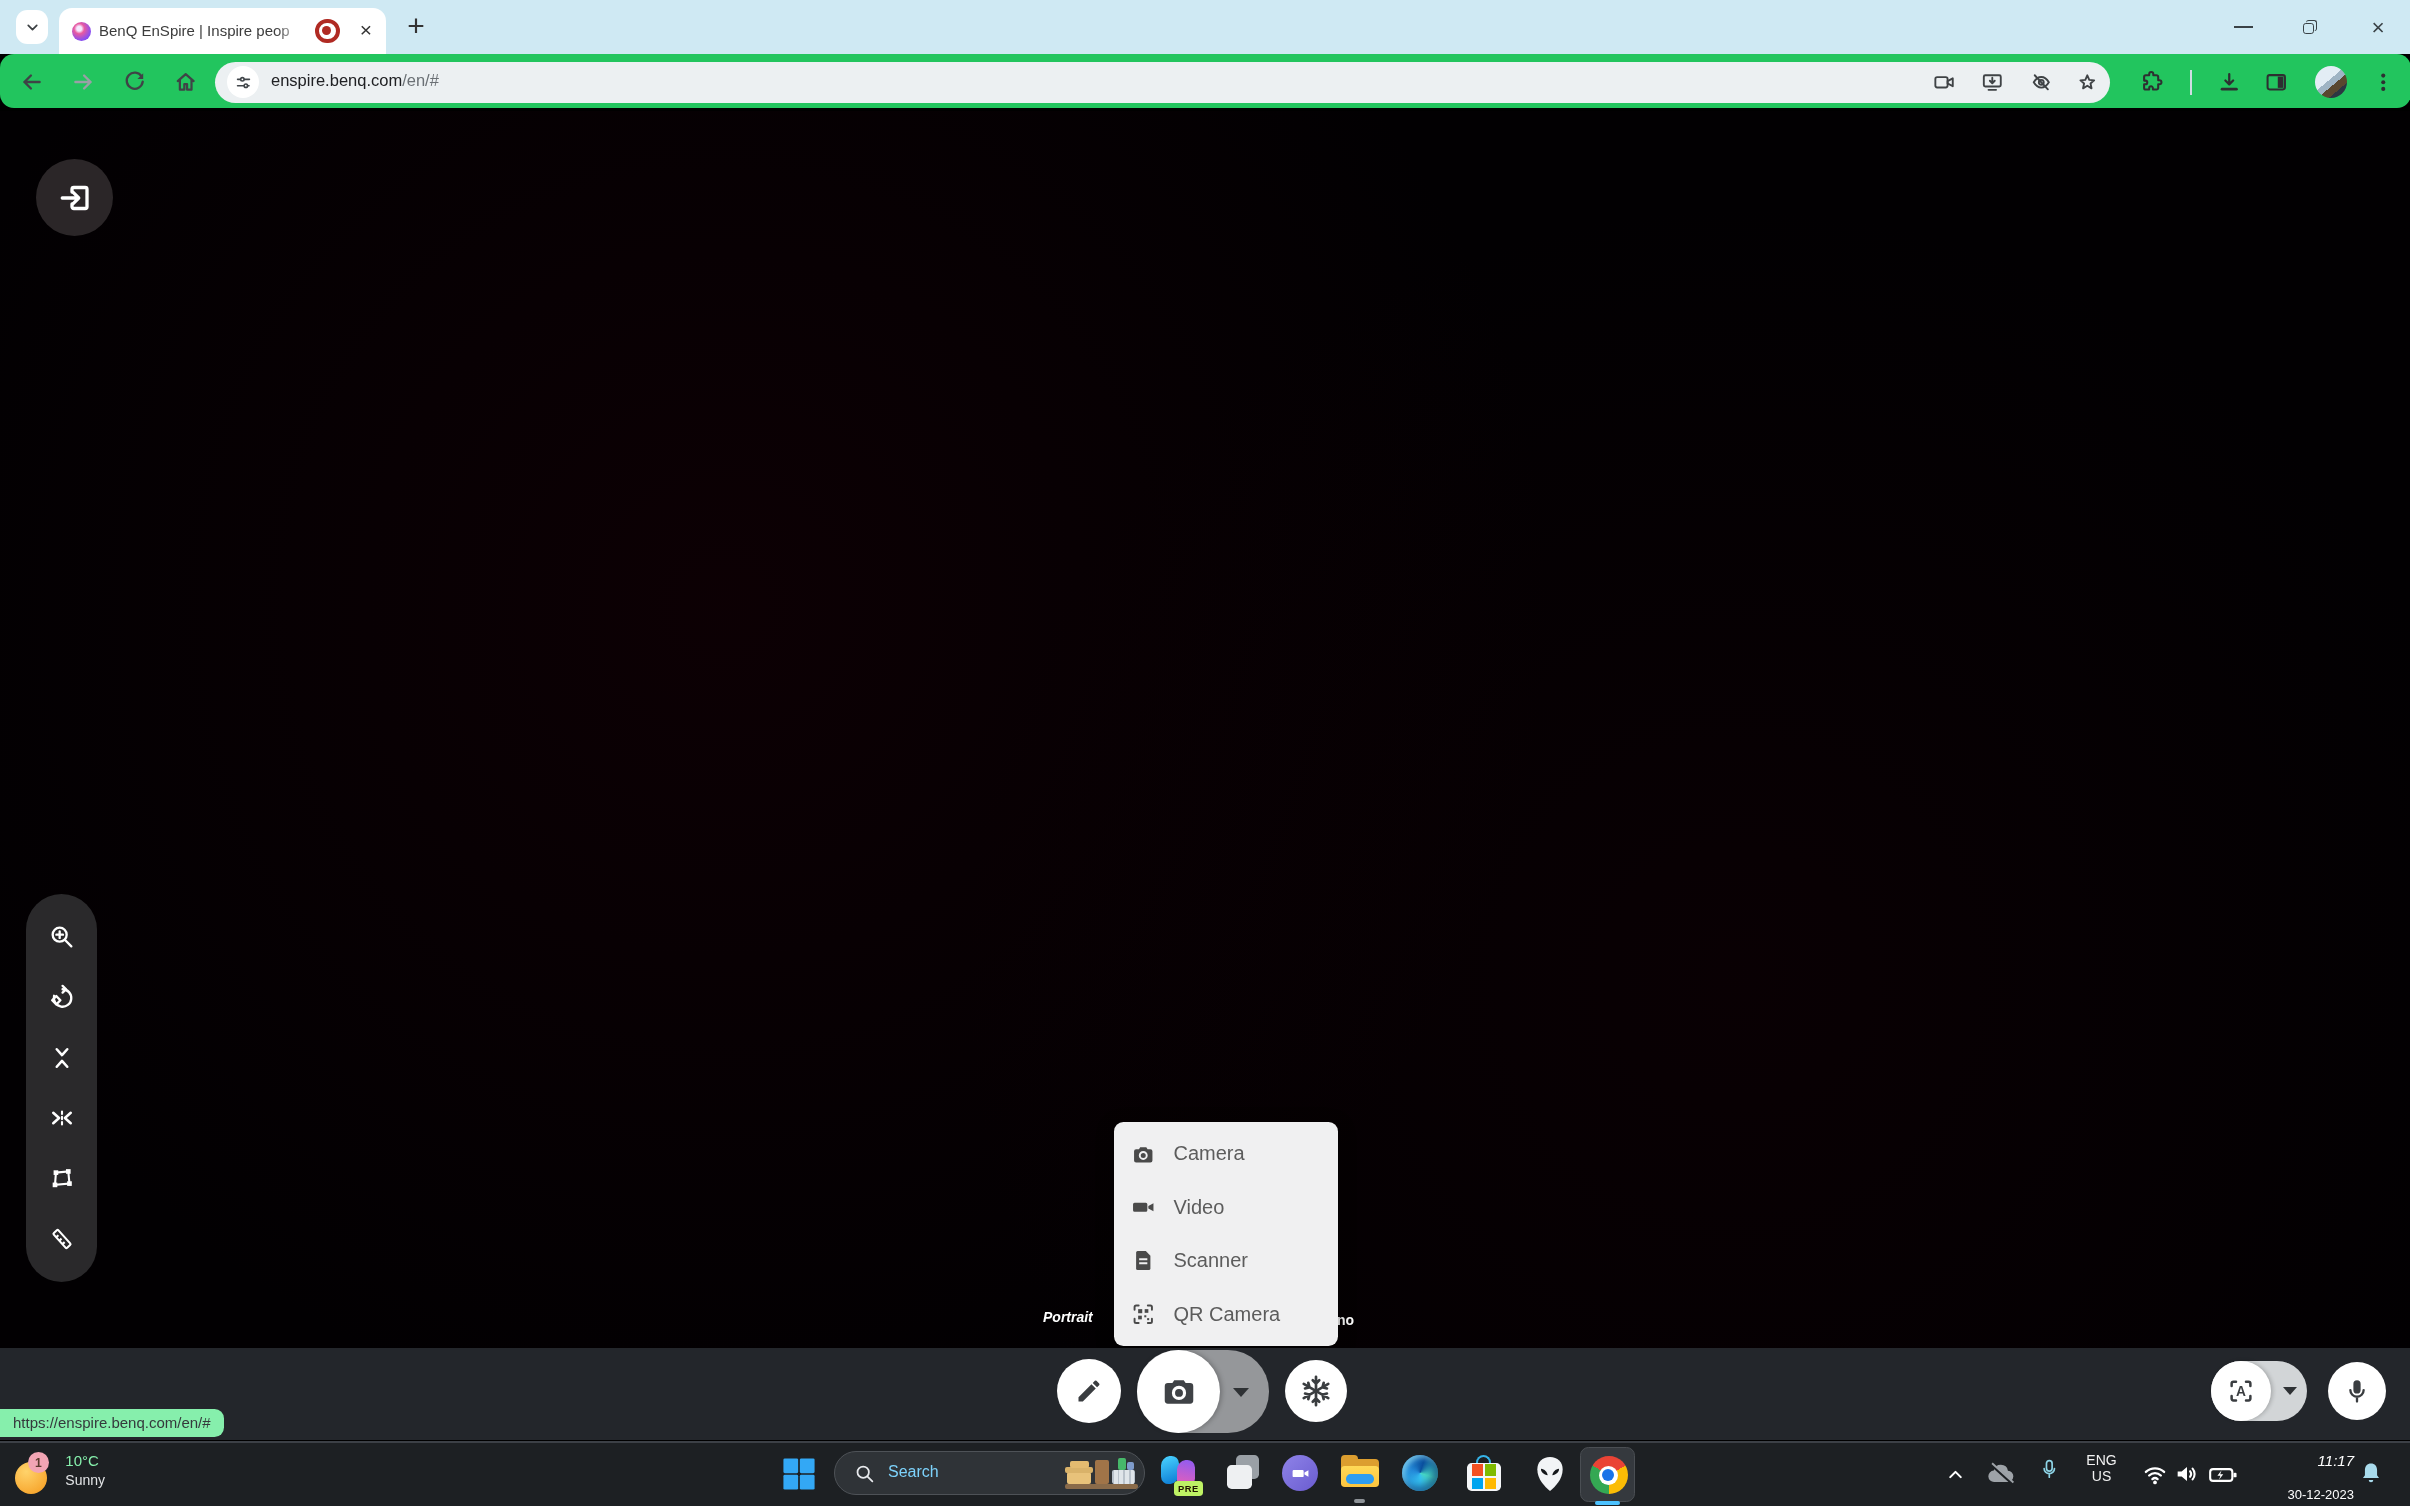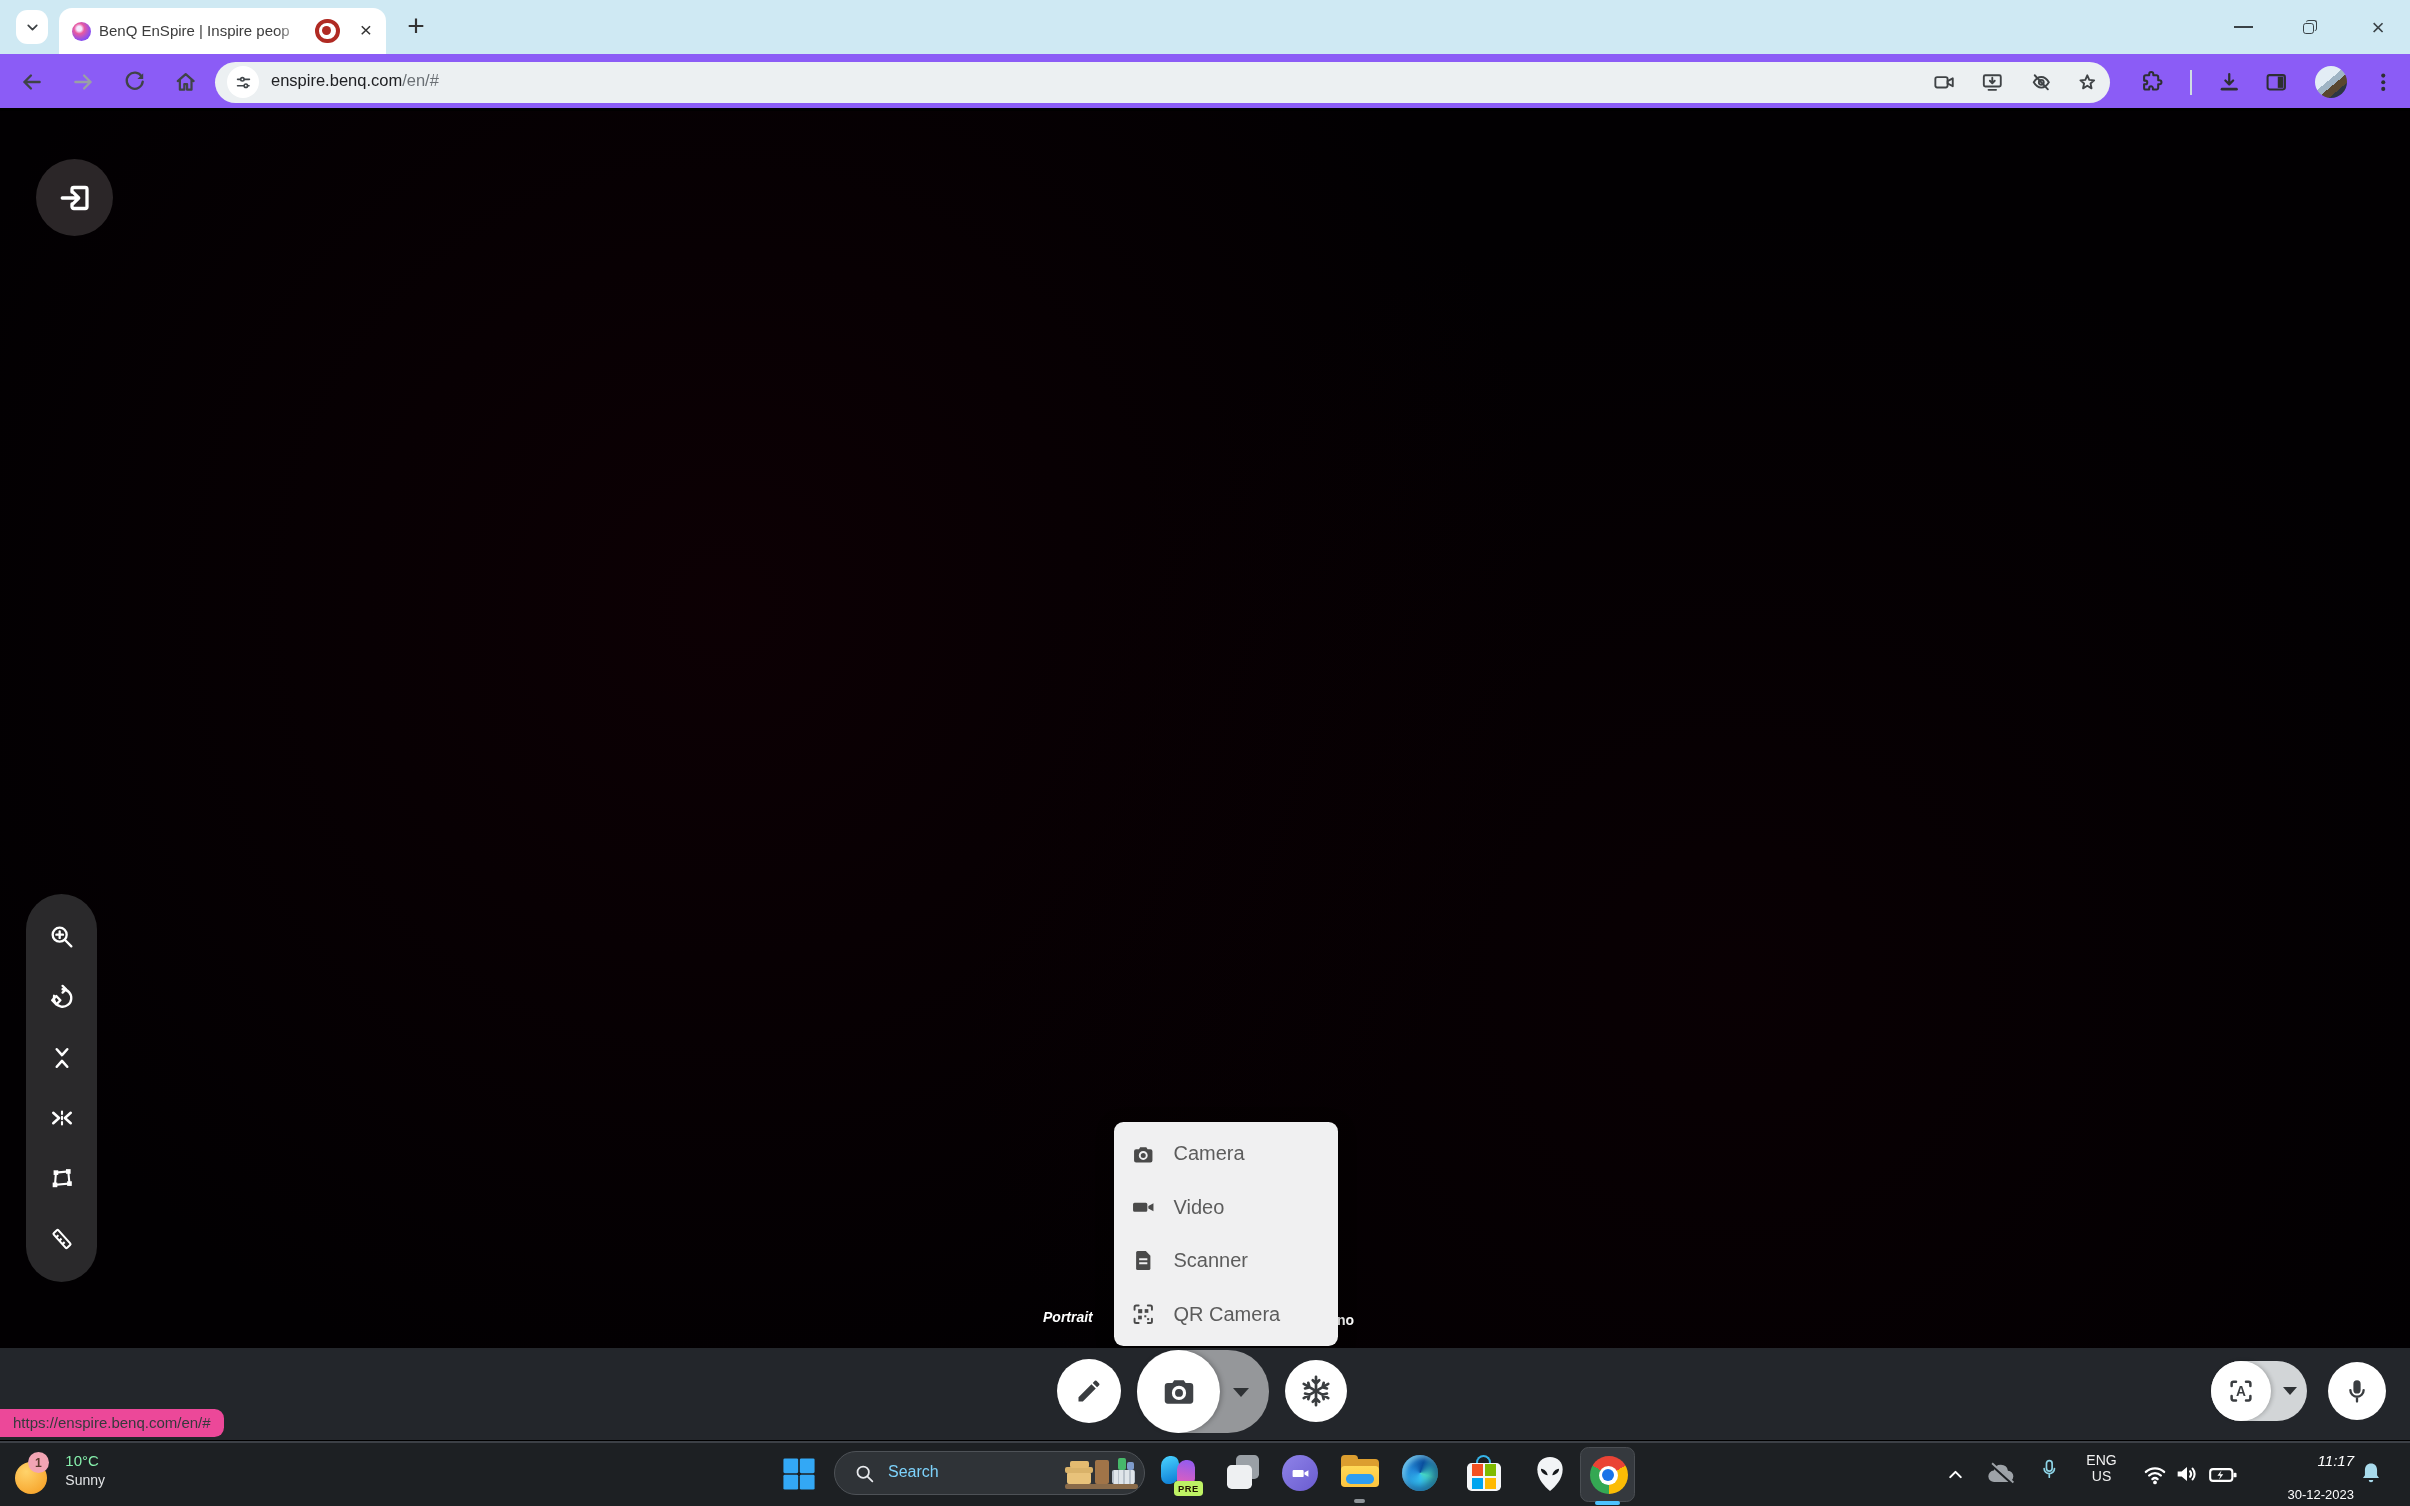--- a/index.html
+++ b/index.html
@@ -19,21 +19,21 @@
   .rec-dot { position:absolute; left:2.8px; top:2.8px; width:9.4px; height:9.4px; border-radius:50%; background:#b02a23; }
   .tabclose { position:absolute; left:294px; top:9.4px; width:26px; height:26px; font-size:21px; color:#333; text-align:center; line-height:25.4px; border-radius:50%; }
   .newtab { position:absolute; left:399px; top:7.5px; width:34px; height:36px; font-size:30px; font-weight:300; color:#333; text-align:center; line-height:36px; }
   .winmin { position:absolute; left:2234px; top:26px; width:19px; height:1.9px; background:#3a4246; }
   .winrestore { position:absolute; left:2303px; top:20px; width:15px; height:15px; }
   .winrestore .r1 { position:absolute; left:2.8px; top:0; width:11.3px; height:11.3px; border:1.9px solid #3a4246; border-radius:2.8px; border-left:none; border-bottom:none; }
   .winrestore .r2 { position:absolute; left:0; top:2.8px; width:11.3px; height:11.3px; border:1.9px solid #3a4246; border-radius:2.8px; background:#cfe9f3; }
   .winclose { position:absolute; left:2365px; top:15px; width:26px; height:26px; font-size:22.6px; color:#3a4246; text-align:center; line-height:25.4px; }
 
   
-  .toolbar { position:absolute; left:0; top:54px; width:2411px; height:54px; background:#8b5cf6; }
+  .toolbar { position:absolute; left:0; top:54px; width:2411px; height:54px; background:#22c55e;border-radius:14px; }
   .navbtn { position:absolute; top:15px; width:26px; height:26px; }
   .omnibox { position:absolute; left:215px; top:7.5px; width:1895px; height:41px; border-radius:21px; background:#ecf0f2; }
   .tunecircle { position:absolute; left:12.2px; top:4.7px; width:32px; height:32px; border-radius:50%; background:#fff; display:flex; align-items:center; justify-content:center; }
   .urltext { position:absolute; left:56px; top:9.4px; font-size:16.5px; color:#202124; white-space:nowrap; }
   .urltext .path { color:#6b7075; }
   .boxicon { position:absolute; top:9.4px; width:22.6px; height:22.6px; }
   .sep { position:absolute; left:2190px; top:16px; width:1.9px; height:25.4px; background:#cfdde3; }
   .avatar { position:absolute; left:2315px; top:12.2px; width:32px; height:32px; border-radius:50%;
             background:linear-gradient(140deg,#e3edf5 0 44%,#9fb4c4 44% 58%,#59472f 58% 74%,#2c3642 74%); }
 
@@ -45,21 +45,21 @@
   .leftpill { position:absolute; left:26px; top:783px; width:71px; height:388px; border-radius:36px; background:#2a292b;
               display:flex; flex-direction:column; align-items:center; justify-content:space-evenly; }
   .toolbtn { width:34px; height:34px; display:flex; align-items:center; justify-content:center; }
   .dots { position:absolute; left:40px; top:1249px; font-size:20px; letter-spacing:3.8px; color:#f2f2f2; font-weight:bold; }
   .settings { position:absolute; left:28px; top:1279px; font-size:14px; color:#e8e8e8; }
   .plabel { position:absolute; font-size:14px; font-weight:bold; color:#fff; }
   .menu { position:absolute; left:1114px; top:1011px; width:224px; height:224px; background:#f0f0f1; border-radius:9.4px;
           box-shadow:0 4.7px 17px rgba(0,0,0,.45); display:flex; flex-direction:column; justify-content:space-evenly; padding:3.8px 0; }
   .mitem { height:51px; display:flex; align-items:center; padding-left:17px; gap:18px; }
   .mitem .mlabel { font-size:20px; color:#5c5c5c; }
-  .statusbubble { position:absolute; left:0; top:1409px; height:28px; background:#ec4899; border-radius:0 9.4px 9.4px 0;
+  .statusbubble { position:absolute; left:0; top:1409px; height:28px; background:#86efac; border-radius:0 9.4px 9.4px 0;
                   padding:0 13px; line-height:27px; font-size:15px; color:#35393c; z-index:30; }
 
   
   .cambar { position:absolute; left:0; top:1348px; width:2411px; height:92px; background:#23262b; }
   .circbtn { position:absolute; border-radius:50%; background:#fff; display:flex; align-items:center; justify-content:center; }
   .campill { position:absolute; left:1137px; top:1.9px; width:132px; height:83px; border-radius:41px; background:#95979a; }
   .campill .maincirc { position:absolute; left:0; top:0; width:83px; height:83px; border-radius:50%; background:#fff; display:flex; align-items:center; justify-content:center; box-shadow:1.9px 0 5.6px rgba(0,0,0,.25); }
   .caret { position:absolute; width:0; height:0; border-left:8.5px solid transparent; border-right:8.5px solid transparent; border-top:9.4px solid #2e3134; }
   .ocrpill { position:absolute; left:2211px; top:13px; width:96px; height:60px; border-radius:30px; background:#d2d5d7; }
   .ocrpill .maincirc { position:absolute; left:0; top:0; width:60px; height:60px; border-radius:50%; background:#fff; display:flex; align-items:center; justify-content:center; box-shadow:1.9px 0 4.7px rgba(0,0,0,.2); }

